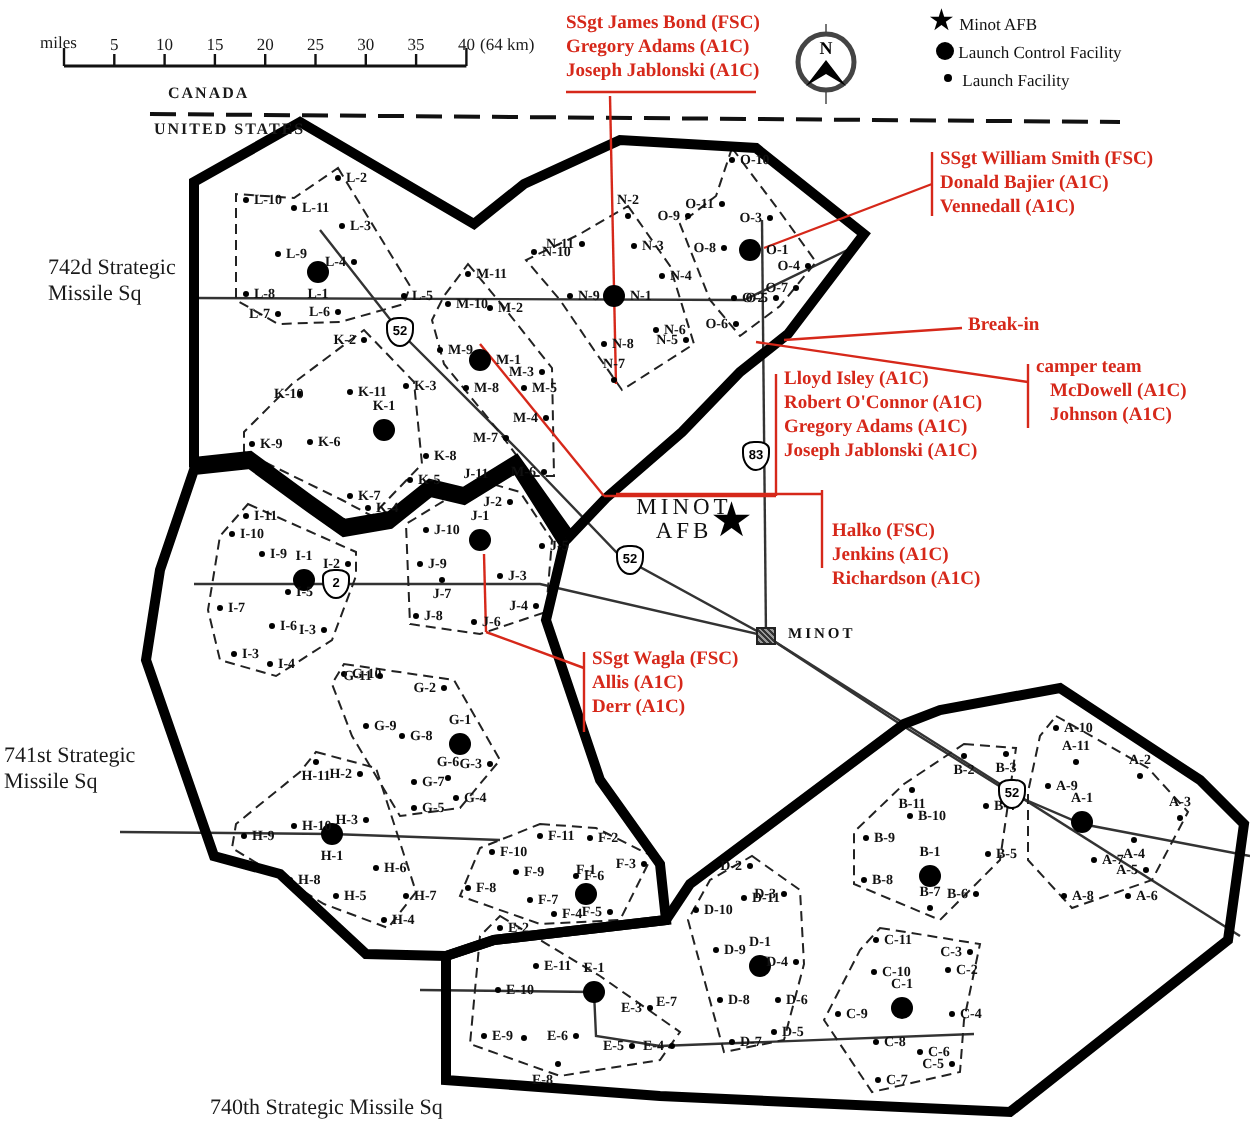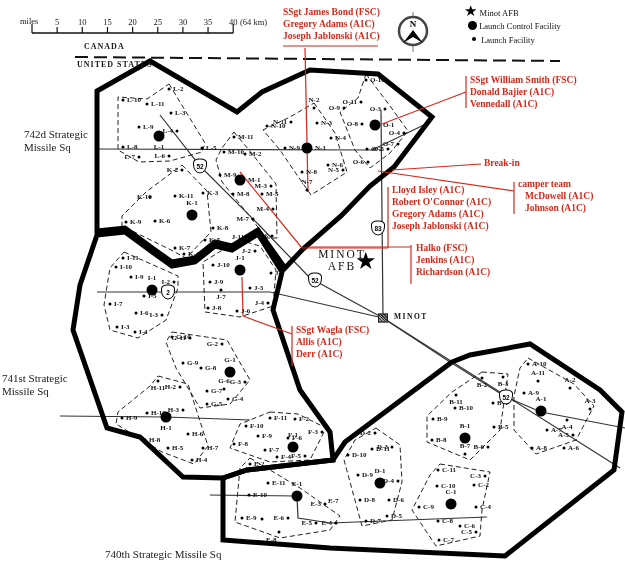--- a/index.html
+++ b/index.html
@@ -502,21 +502,21 @@
         <span style="display: block;">camper team</span>
         <span class="ind" style="display: block;">McDowell (A1C)</span>
         <span class="ind" style="display: block;">Johnson (A1C)</span>
       </div>
       <div class="annot" style="left: 392px; top: 184px;">
         <span style="display: block;">Lloyd Isley (A1C)</span>
         <span style="display: block;">Robert O'Connor (A1C)</span>
         <span style="display: block;">Gregory Adams (A1C)</span>
         <span style="display: block;">Joseph Jablonski (A1C)</span>
       </div>
-      <div class="annot" style="left: 416px; top: 242px;">
+      <div class="annot" style="left: 416px; top: 260px;">
         <span style="display: block;">Halko (FSC)</span>
         <span style="display: block;">Jenkins (A1C)</span>
         <span style="display: block;">Richardson (A1C)</span>
       </div>
       <div class="annot" style="left: 296px; top: 324px;">
         <span style="display: block;">SSgt Wagla (FSC)</span>
         <span style="display: block;">Allis (A1C)</span>
         <span style="display: block;">Derr (A1C)</span>
       </div>
     </div>

